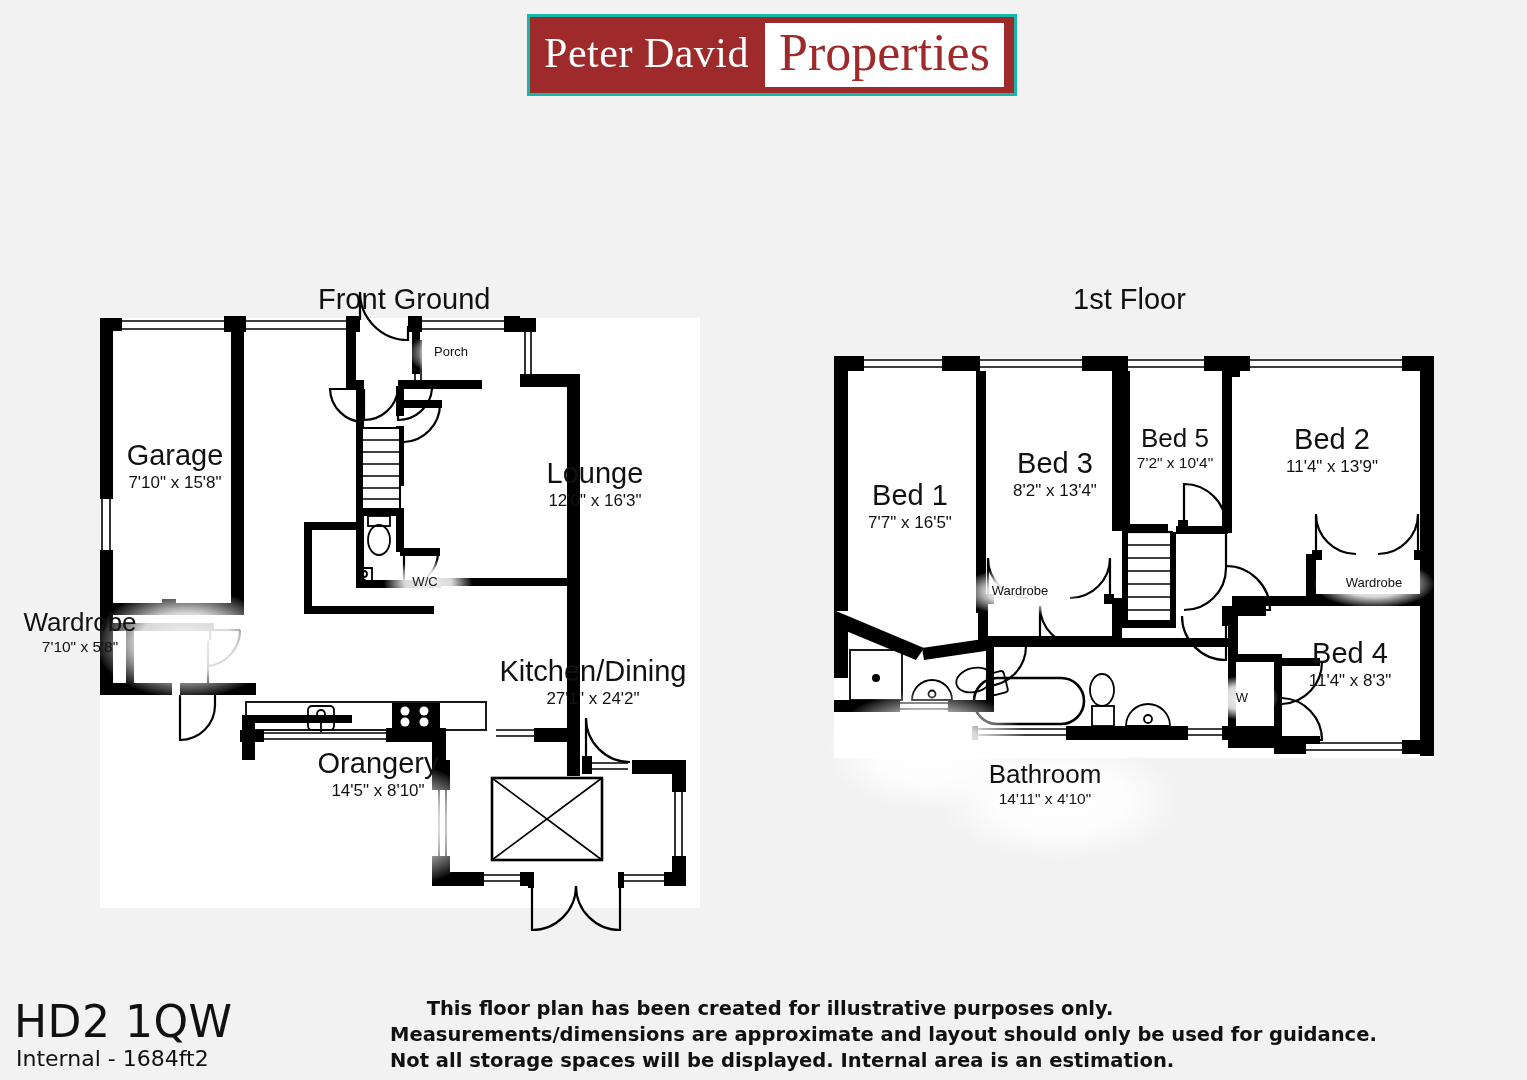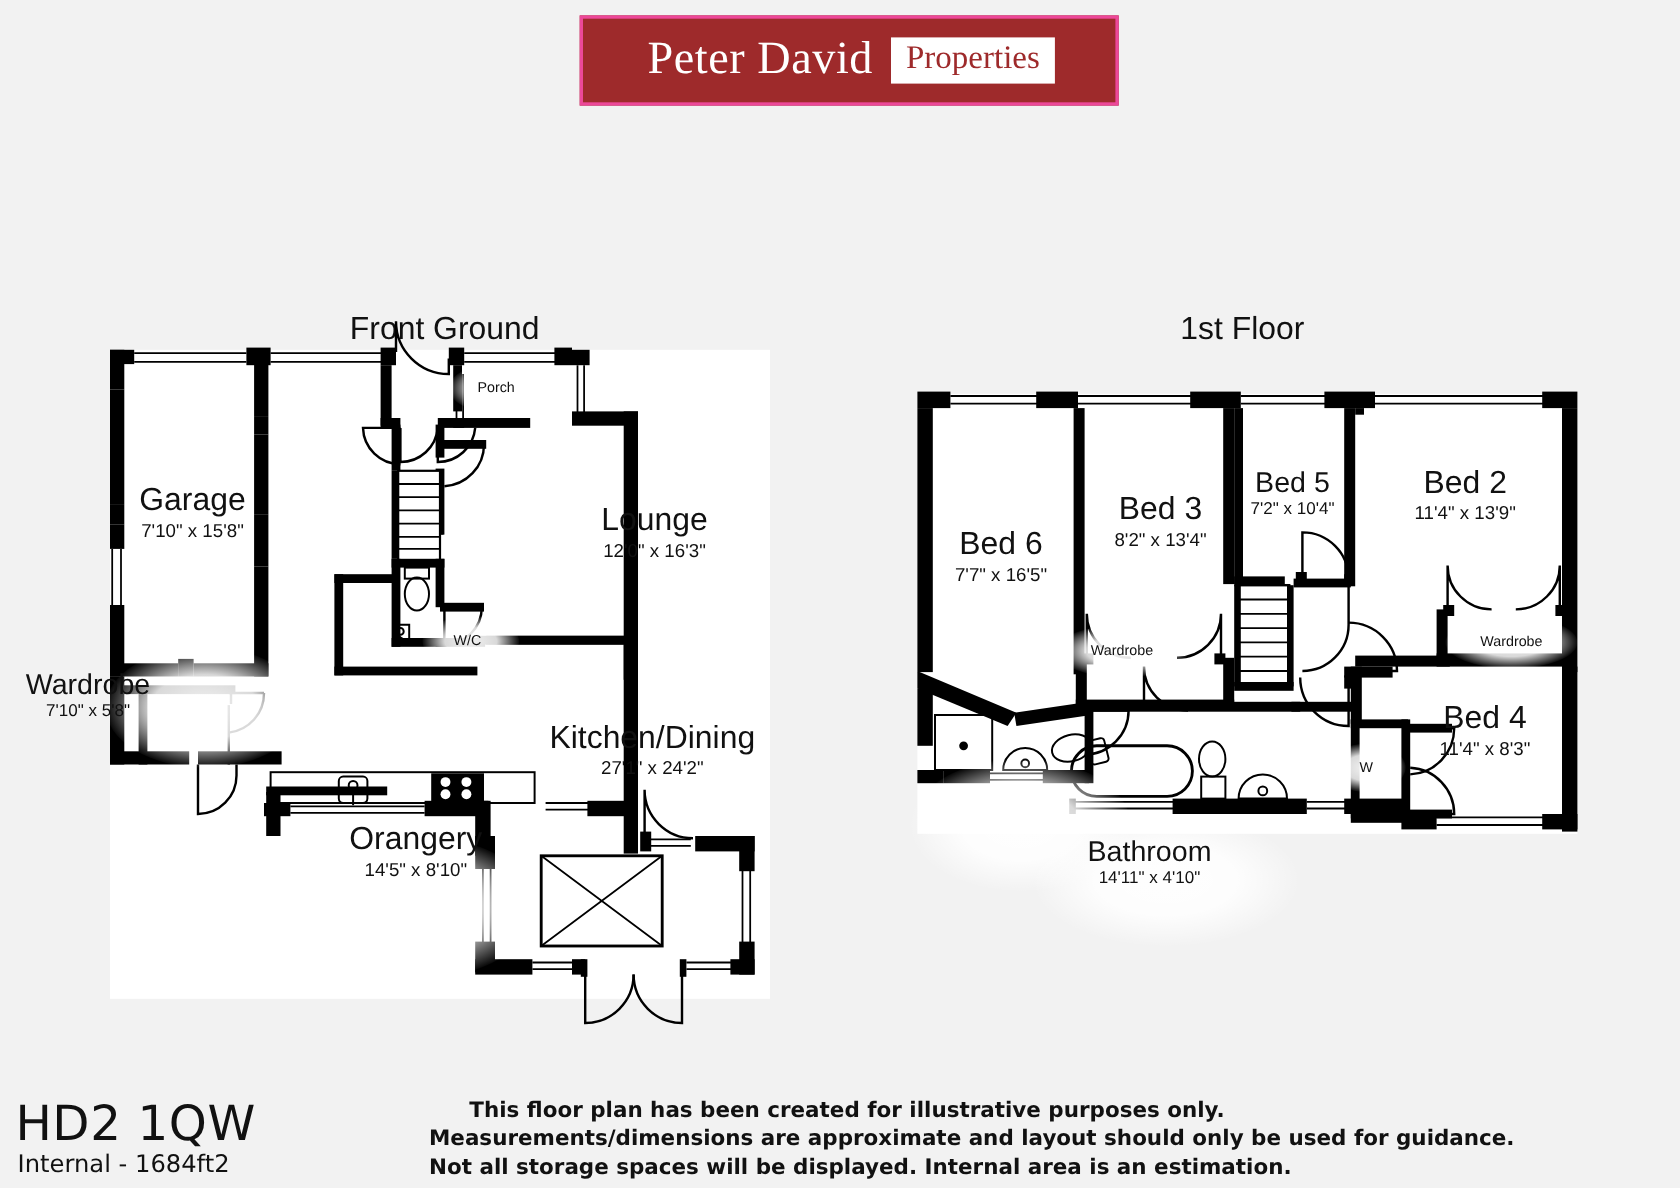--- a/index.html
+++ b/index.html
@@ -11,33 +11,33 @@
     overflow:hidden;
     position:relative;
   }
   #stage{position:absolute;left:0;top:0;width:1527px;height:1080px;}
 
   
   .logo-wrap{
     position:absolute;left:527px;top:14px;
     width:490px;height:82px;
     background:#9e2a2b;
-    border:3px solid #ec4899;
+    border:3px solid #14b8a6;
     box-sizing:border-box;
     display:flex;align-items:center;justify-content:center;
     padding:0 10px;
   }
   .logo-a{
     font-family:"Liberation Serif", serif;
     font-size:42px;color:#ffffff;letter-spacing:.5px;
     padding:0 16px 4px 4px;white-space:nowrap;
   }
   .logo-b{
     font-family:"Liberation Serif", serif;
-    font-size:30px;color:#9e2a2b;background:#ffffff;
+    font-size:52px;color:#9e2a2b;background:#ffffff;
     padding:4px 14px 8px 14px;white-space:nowrap;line-height:1;
   }
 
   
   .floor-title{
     position:absolute;font-size:29px;font-weight:400;color:#111;
     white-space:nowrap;
     margin-top:36px;
   }
   #title-ground{left:318px;top:247px;}
@@ -463,21 +463,21 @@
       <path class="thin1" d="M150 381 L242 381 M150 387 L242 387"></path>
       <rect class="wall" x="146" y="378" width="6" height="14"></rect>
       <rect class="wall" x="240" y="378" width="122" height="14"></rect>
       <path class="thin1" d="M362 381 L398 381 M362 387 L398 387"></path>
       <rect class="wall" x="396" y="378" width="54" height="14"></rect>
     </g>
 
   </svg>
 
   <div class="rlabel sz-big" id="lbl-bed1" style="left:830px;top:480px;width:160px;">
-    <span class="nm">Bed 6</span>
+    <span class="nm">Bed 1</span>
     <span class="dm">7'7" x 16'5"</span>
   </div>
 
   <div class="rlabel sz-big" id="lbl-bed3" style="left:975px;top:448px;width:160px;">
     <span class="nm">Bed 3</span>
     <span class="dm">8'2" x 13'4"</span>
   </div>
 
   <div class="rlabel sz-mid" id="lbl-bed5" style="left:1100px;top:424px;width:150px;">
     <span class="nm">Bed 5</span>

